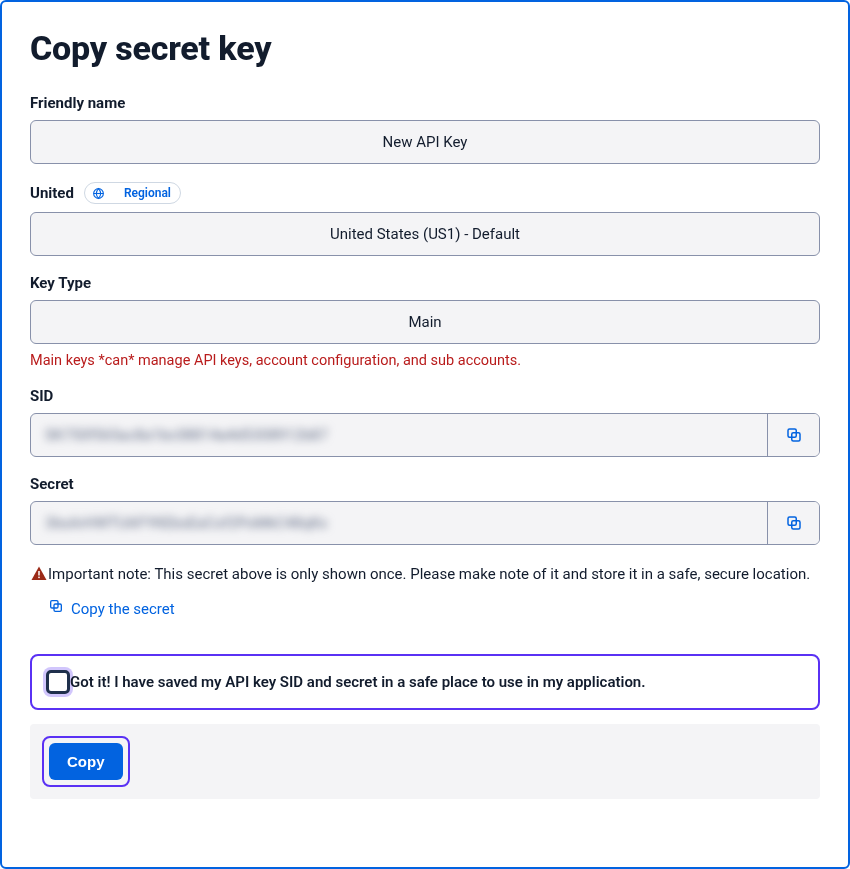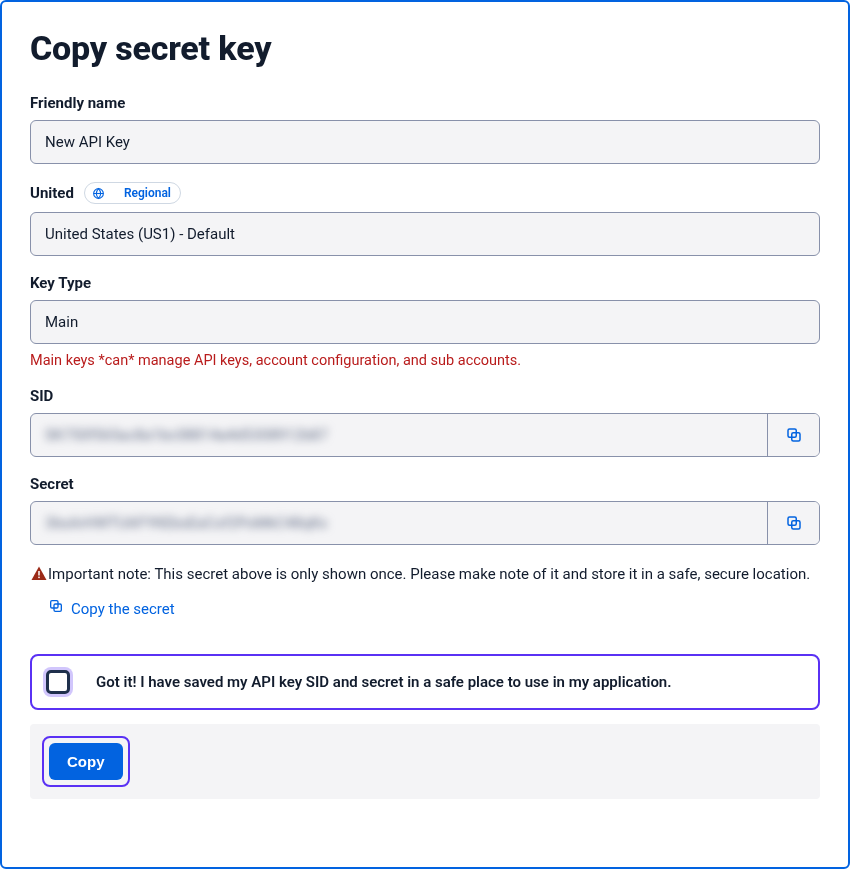--- a/index.html
+++ b/index.html
@@ -49,20 +49,21 @@
   }
   .badge svg { display: block; }
   .input-read {
     width: 100%;
     background: #F4F4F6;
     border: 1px solid #8891AA;
     border-radius: 6px;
     padding: 12px 14px;
     font-size: 15px;
     color: #121C2D;
+    text-align: center;
   }
   .helper {
     font-size: 14.5px;
     color: #b91c1c;
     margin-top: 8px;
   }
   .copy-group {
     width: 100%;
     display: flex;
     border: 1px solid #8891AA;
@@ -107,21 +108,21 @@
     font-weight: 400;
     font-size: 15px;
     cursor: pointer;
   }
   .ack-box {
     border: 2px solid #5A31F4;
     border-radius: 8px;
     padding: 14px 14px;
     display: flex;
     align-items: center;
-    gap: 26px;
+    gap: 0;
     margin-top: 34px;
     font-size: 15px;
     font-weight: 600;
     color: #121C2D;
   }
   .ack-checkbox {
     width: 24px;
     height: 24px;
     border: 3px solid #1F304C;
     border-radius: 5px;

